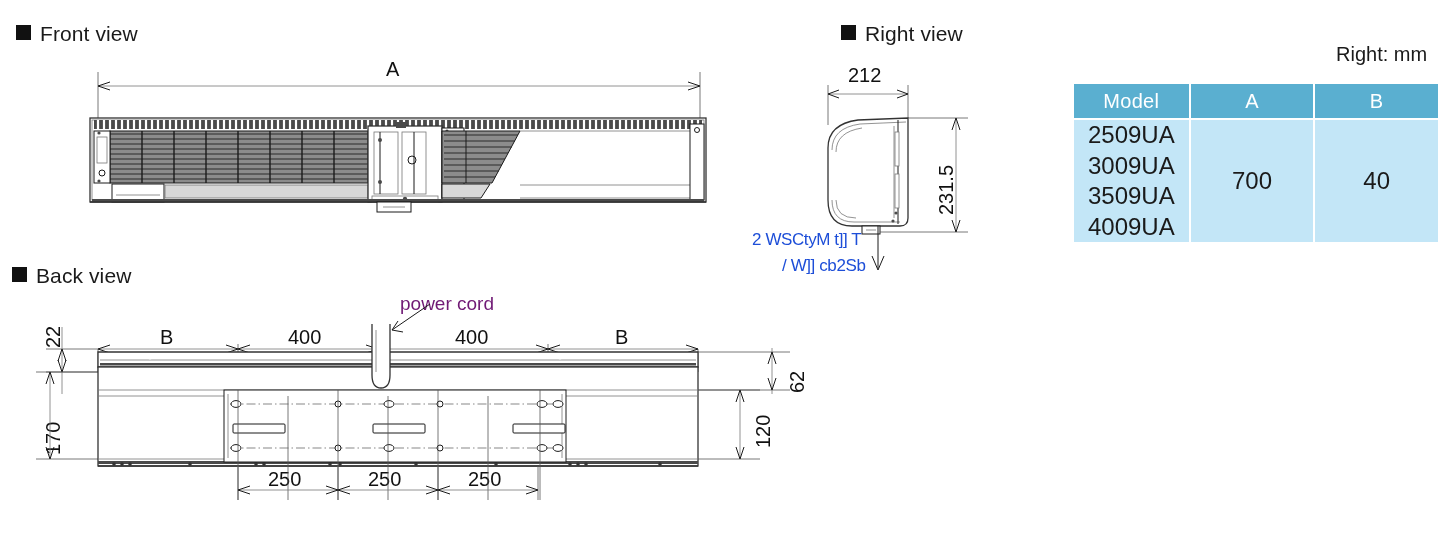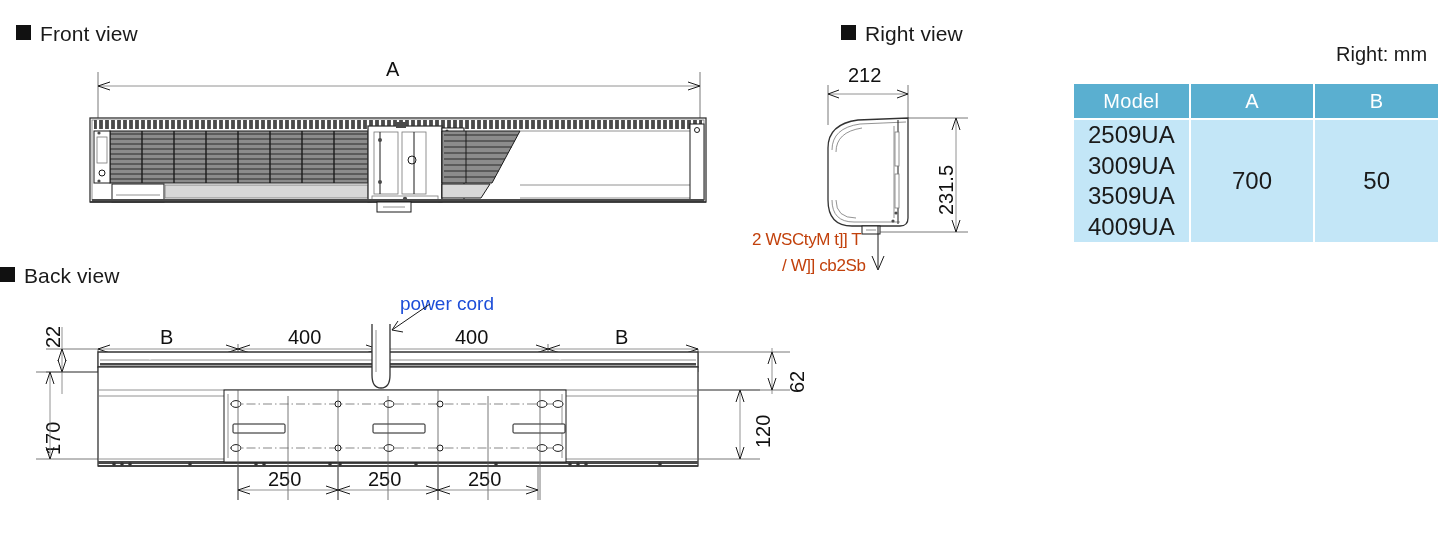--- a/index.html
+++ b/index.html
@@ -35,27 +35,27 @@
     color: #111;
     white-space: nowrap;
   }
   .dim.vert {
     transform-origin: 0 0;
     transform: rotate(-90deg);
   }
   .lbl {
     position: absolute;
     font-size: 19px;
-    color: #1d4ed8;
+    color: #701a75;
     white-space: nowrap;
   }
   .garb {
     position: absolute;
     font-size: 17px;
-    color: #c2410c;
+    color: #1d4ed8;
     white-space: pre;
     letter-spacing: -.4px;
   }
   svg { position: absolute; left: 0; top: 0; overflow: visible; }
   .ln   { stroke: #1a1a1a; stroke-width: 1; fill: none; }
   .ln2  { stroke: #333; stroke-width: 1.3; fill: none; }
   .thin { stroke: #777; stroke-width: .8; fill: none; }
   .ext  { stroke: #555; stroke-width: .8; fill: none; }
   .dash { stroke: #555; stroke-width: .7; fill: none; stroke-dasharray: 9 3 1.5 3; }
   .fill-dk { fill: #4a4a4a; }
@@ -384,21 +384,21 @@
 
     <g>
       <line class="ln" x1="878" y1="226" x2="878" y2="268"></line>
       <path class="ln" d="M878 270 L872 256 M878 270 L884 256"></path>
     </g>
   </svg>
 
   <div class="garb" style="left:752px; top:230px;">2 WSCtyM t]] T</div>
   <div class="garb" style="left:766px; top:256px;margin-left:16px;">/ W]] cb2Sb</div>
 
-  <div class="sec-head" style="left:0; top:264px;">
+  <div class="sec-head" style="left:12px; top:264px;">
     <span class="bullet"></span><span>Back view</span>
   </div>
 
   <div class="lbl" style="left:400px; top:293px;">power cord</div>
 
   <div class="dim vert" style="left:42px; top:348px;">22</div>
   <div class="dim vert" style="left:42px; top:455px;">170</div>
   <div class="dim" style="left:160px; top:326px;">B</div>
   <div class="dim" style="left:288px; top:326px;">400</div>
   <div class="dim" style="left:455px; top:326px;">400</div>
@@ -559,18 +559,18 @@
         <th class="c-b">B</th>
       </tr>
     </thead>
     <tbody>
       <tr class="g1">
         <td class="model-cell">2509UA
 3009UA
 3509UA
 4009UA</td>
         <td>700</td>
-        <td>50</td>
+        <td>40</td>
       </tr>
     </tbody>
   </table>
 
 </div>
 
 </body></html>

